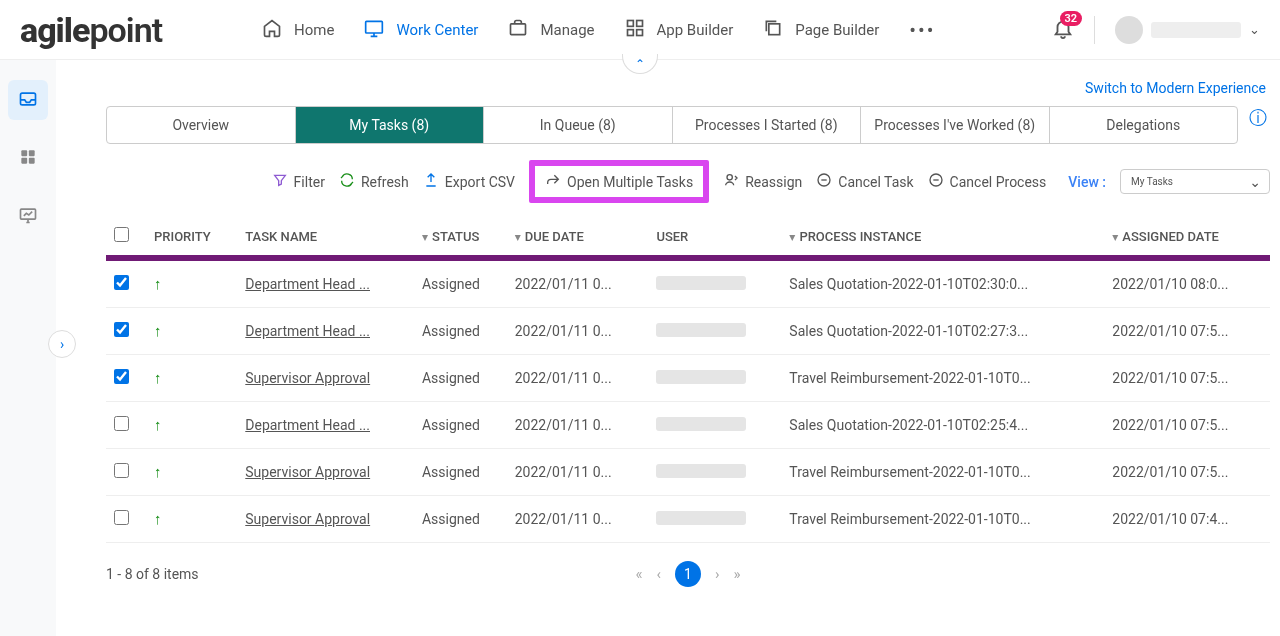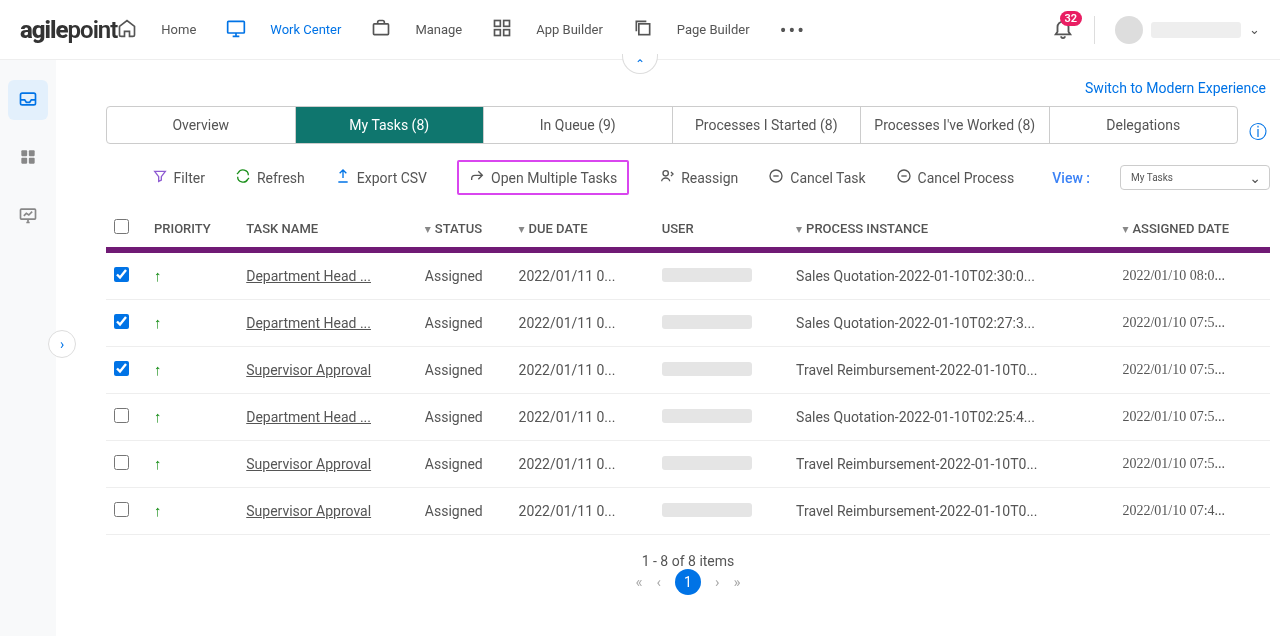--- a/index.html
+++ b/index.html
@@ -1,21 +1,21 @@
 <!DOCTYPE html>
 <html><head>
 <meta charset="utf-8">
 <style>
 * { box-sizing: border-box; margin: 0; padding: 0; }
 body { font-family: -apple-system, BlinkMacSystemFont, 'Segoe UI', Roboto, sans-serif; background: #fff; color: #333; font-size: 14px; }
 .topbar { display: flex; align-items: center; height: 60px; padding: 0 20px; border-bottom: 1px solid #eee; }
-.logo { font-size: 24px; font-weight: 600; color: #333; letter-spacing: -1px; }
+.logo { font-size: 34px; font-weight: 600; color: #333; letter-spacing: -1px; margin-right: 100px; }
 .logo span.bold { font-weight: 800; }
 .nav { display: flex; gap: 30px; align-items: center; flex: 1; }
-.nav-item { display: flex; align-items: center; gap: 24px; color: #555; cursor: pointer; font-size: 13px; }
+.nav-item { display: flex; align-items: center; gap: 12px; color: #555; cursor: pointer; font-size: 15px; }
 .nav-item.active { color: #0073e6; }
 .nav-item svg { width: 20px; height: 20px; }
 .more-dots { font-size: 20px; color: #555; cursor: pointer; letter-spacing: 2px; }
 .topbar-right { display: flex; align-items: center; gap: 20px; }
 .bell { position: relative; cursor: pointer; }
 .bell svg { width: 22px; height: 22px; }
 .badge { position: absolute; top: -6px; right: -8px; background: #e91e63; color: #fff; border-radius: 10px; font-size: 11px; padding: 1px 5px; font-weight: 600; }
 .divider-v { width: 1px; height: 28px; background: #ddd; }
 .avatar-area { display: flex; align-items: center; gap: 8px; cursor: pointer; }
 .avatar { width: 28px; height: 28px; border-radius: 50%; background: #ddd; }
@@ -23,45 +23,45 @@
 .chevron { font-size: 13px; color: #555; }
 .collapse-tab { position: absolute; left: 50%; transform: translateX(-50%); top: 54px; width: 36px; height: 20px; background: #fff; border: 1px solid #ddd; border-top: none; border-radius: 0 0 18px 18px; display: flex; align-items: center; justify-content: center; color: #0073e6; font-size: 12px; cursor: pointer; z-index: 5; }
 .layout { display: flex; }
 .sidebar { width: 56px; background: #f8f9fa; padding-top: 20px; display: flex; flex-direction: column; align-items: center; gap: 18px; min-height: 576px; }
 .side-item { width: 40px; height: 40px; border-radius: 6px; display: flex; align-items: center; justify-content: center; color: #888; cursor: pointer; }
 .side-item.active { background: #e3f0fc; color: #0073e6; }
 .side-item svg { width: 20px; height: 20px; }
 .expand-handle { position: absolute; left: 48px; top: 330px; width: 28px; height: 28px; border-radius: 50%; background: #fff; border: 1px solid #ddd; display: flex; align-items: center; justify-content: center; color: #0073e6; cursor: pointer; z-index: 10; }
 .main { flex: 1; padding: 20px 10px 20px 50px; }
 .switch-link { text-align: right; color: #0073e6; cursor: pointer; margin-bottom: 10px; padding-right: 4px; }
-.tabs-row { display: flex; align-items: flex-end; gap: 8px; }
+.tabs-row { display: flex; align-items: flex-start; gap: 8px; }
 .tabs { display: flex; border: 1px solid #ccc; border-radius: 4px; overflow: hidden; flex: 1; }
 .tab { flex: 1; text-align: center; padding: 10px 0; border-right: 1px solid #ccc; cursor: pointer; color: #555; font-size: 14px; }
 .tab:last-child { border-right: none; }
 .tab.active { background: #0f766e; color: #fff; }
 .info-icon { color: #0073e6; font-size: 18px; cursor: pointer; width: 24px; text-align: center; }
-.toolbar { display: flex; align-items: center; gap: 30px; margin-top: 16px; justify-content: flex-end; flex-wrap: wrap; }
+.toolbar { display: flex; align-items: center; gap: 14px; margin-top: 16px; justify-content: flex-end; flex-wrap: wrap; }
 .tool { display: flex; align-items: center; gap: 6px; color: #555; cursor: pointer; font-size: 14px; }
 .tool svg { width: 16px; height: 16px; }
-.tool.highlighted { border: 2px solid #d946ef; padding: 6px 10px; border-radius: 2px; }
+.tool.highlighted { border: 6px solid #d946ef; padding: 6px 10px; border-radius: 2px; }
 .view-label { color: #3b82f6; font-weight: 500; margin-left: 8px; }
 .view-select { border: 1px solid #ccc; border-radius: 4px; padding: 6px 28px 6px 10px; font-size: 10px; color: #555; position: relative; cursor: pointer; min-width: 150px; }
 .view-select::after { content: "⌄"; position: absolute; right: 8px; top: 4px; color: #555; font-size: 14px; }
 .table { width: 100%; margin-top: 14px; border-collapse: collapse; }
 .table th { text-align: left; padding: 10px 8px; color: #555; font-weight: 500; font-size: 13px; border-bottom: 6px solid #701a75; white-space: nowrap; }
 .table td { padding: 14px 8px; border-bottom: 1px solid #eee; color: #555; font-size: 14px; vertical-align: middle; white-space: nowrap; overflow: hidden; text-overflow: ellipsis; }
 .table td.task-name { color: #555; text-decoration: underline; cursor: pointer; max-width: 150px; }
 .table td.process-col { max-width: 270px; }
-.table td.assigned-col { max-width: 140px; font-family: Liberation Serif, serif; }
+.table td.assigned-col { max-width: 140px; }
 .checkbox { width: 15px; height: 15px; cursor: pointer; }
 .checkbox.checked { accent-color: #0073e6; }
 .priority-up { color: #1a8f1a; font-size: 15px; }
 .filter-ic { color: #888; font-size: 12px; margin-right: 4px; }
 .user-blur { width: 90px; height: 14px; background: #e5e5e5; border-radius: 3px; display: inline-block; }
-.pager { display: flex; align-items: center; margin-top: 18px; flex-direction: column; }
+.pager { display: flex; align-items: center; margin-top: 18px; }
 .pager-info { color: #555; flex: 1; }
 .pager-controls { display: flex; align-items: center; gap: 14px; }
 .pager-btn { color: #aaa; cursor: pointer; font-size: 15px; }
 .pager-page { background: #0073e6; color: #fff; width: 26px; height: 26px; border-radius: 50%; display: flex; align-items: center; justify-content: center; font-size: 14px; cursor: pointer; }
 .pager-spacer { flex: 1; }
 .filter-funnel { color: #8e5bd2; }
 </style>
 </head>
 <body>
 
@@ -153,21 +153,21 @@
     <span>›</span>
   </div>
 
   <div class="main">
     <div class="switch-link">Switch to Modern Experience</div>
 
     <div class="tabs-row">
       <div class="tabs">
         <div class="tab">Overview</div>
         <div class="tab active">My Tasks (8)</div>
-        <div class="tab">In Queue (9)</div>
+        <div class="tab">In Queue (8)</div>
         <div class="tab">Processes I Started (8)</div>
         <div class="tab">Processes I've Worked (8)</div>
         <div class="tab">Delegations</div>
       </div>
       <div class="info-icon">
         <span>ⓘ</span>
       </div>
     </div>
 
     <div class="toolbar">

